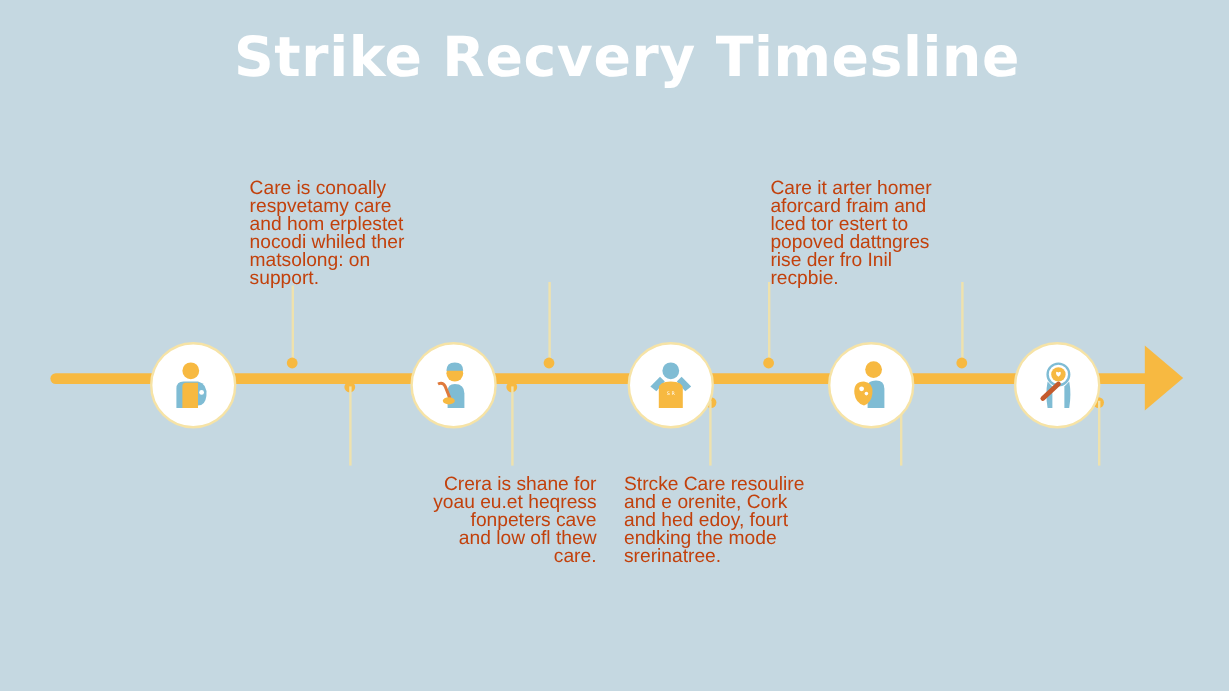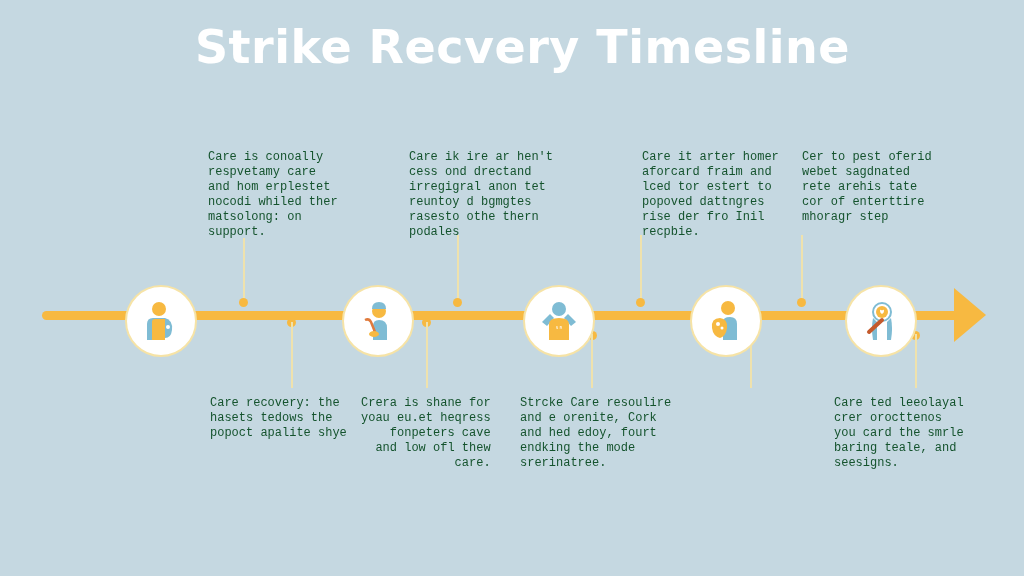--- a/index.html
+++ b/index.html
@@ -25,22 +25,22 @@
     }
     .node {
       position: absolute; width: 72px; height: 72px; border-radius: 50%;
       background: #ffffff; border: 2px solid #f6e3a6;
       display: flex; align-items: center; justify-content: center;
     }
     .node svg { width: 46px; height: 46px; }
     .connector { position: absolute; width: 2px; background: #efe2ad; }
     .dot { position: absolute; width: 9px; height: 9px; border-radius: 50%; background: #f7b941; }
     .note {
-      position: absolute; color: #14532d; font-size: 12px; line-height: 15px;
-      font-family: Liberation Mono, monospace; white-space: pre-line;
+      position: absolute; color: #c2410c; font-size: 16px; line-height: 15px;
+      font-family: Liberation Sans, sans-serif; white-space: pre-line;
     }
   </style>
 </head>
 <body>
 
 <div class="canvas">
   <h1 class="title">Strike Recvery Timesline</h1>
 
   <div class="axis"></div>
   <div class="arrowhead"></div>
@@ -121,49 +121,30 @@
       <path d="M11 34 L24 22" stroke="#c45a2c" stroke-width="4" stroke-linecap="round"></path>
     </svg>
   </div>
 
   <div class="note" style="left:208px; top:150px;">Care is conoally
 respvetamy care
 and hom erplestet
 nocodi whiled ther
 matsolong: on
 support.</div>
-  <div class="note" style="left:409px; top:150px;">Care ik ire ar hen't
-cess ond drectand
-irregigral anon tet
-reuntoy d bgmgtes
-rasesto othe thern
-podales</div>
   <div class="note" style="left:642px; top:150px;">Care it arter homer
 aforcard fraim and
 lced tor estert to
 popoved dattngres
 rise der fro Inil
 recpbie.</div>
-  <div class="note" style="left:802px; top:150px;">Cer to pest oferid
-webet sagdnated
-rete arehis tate
-cor of enterttire
-mhoragr step</div>
 
-  <div class="note" style="left:210px; top:396px;">Care recovery: the
-hasets tedows the
-popoct apalite shye</div>
   <div class="note" style="left:361px; top:396px;text-align:right;">Crera is shane for
 yoau eu.et heqress
 fonpeters cave
 and low ofl thew
 care.</div>
   <div class="note" style="left:520px; top:396px;">Strcke Care resoulire
 and e orenite, Cork
 and hed edoy, fourt
 endking the mode
 srerinatree.</div>
-  <div class="note" style="left:834px; top:396px;">Care ted leeolayal
-crer orocttenos
-you card the smrle
-baring teale, and
-seesigns.</div>
 </div>
 
 </body></html>

